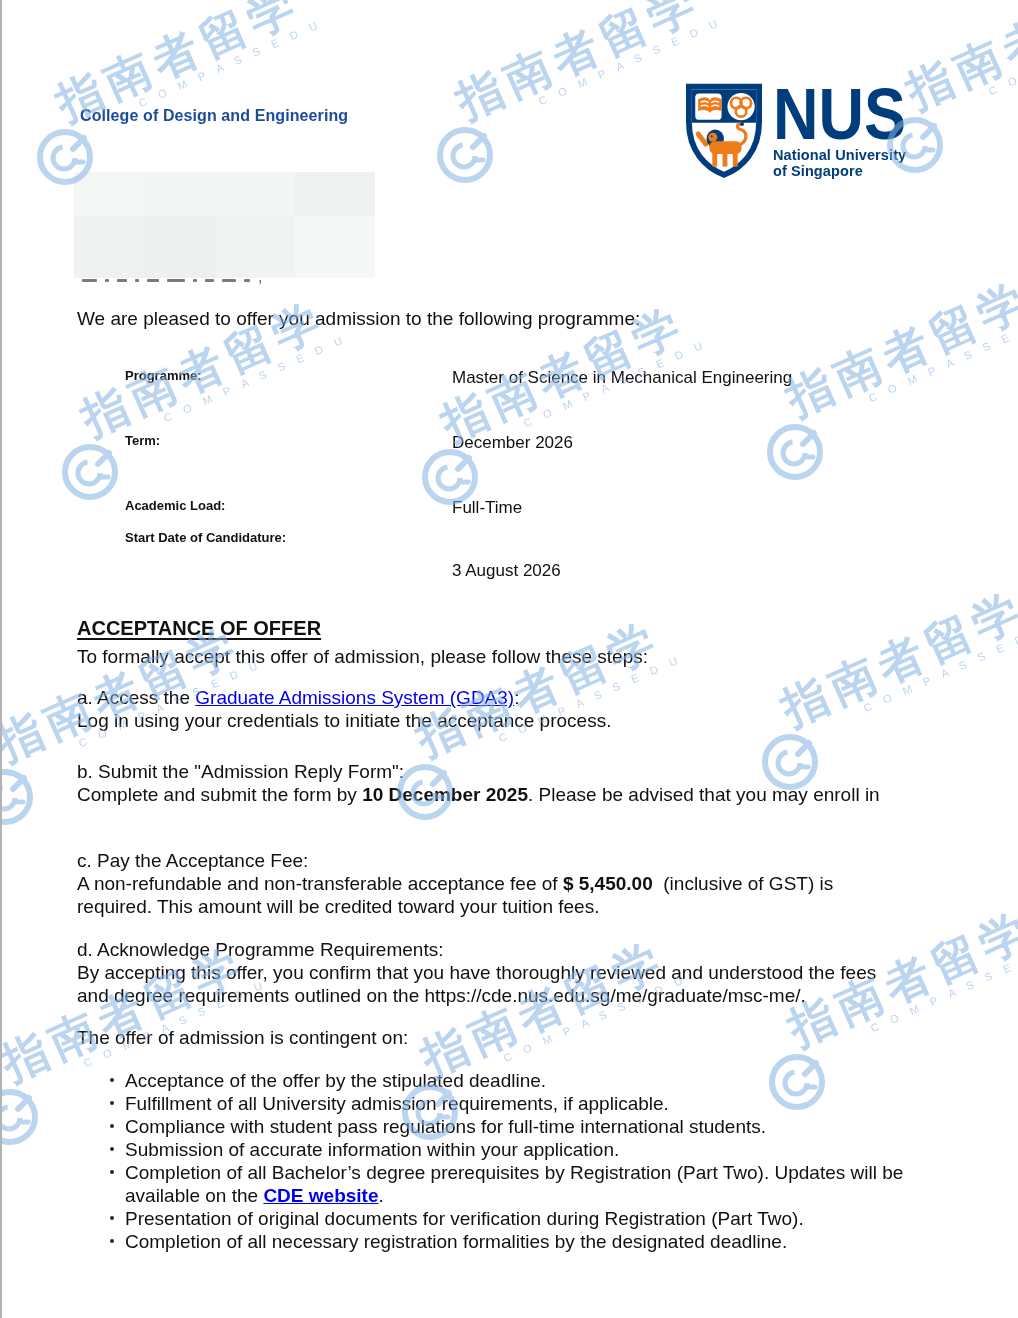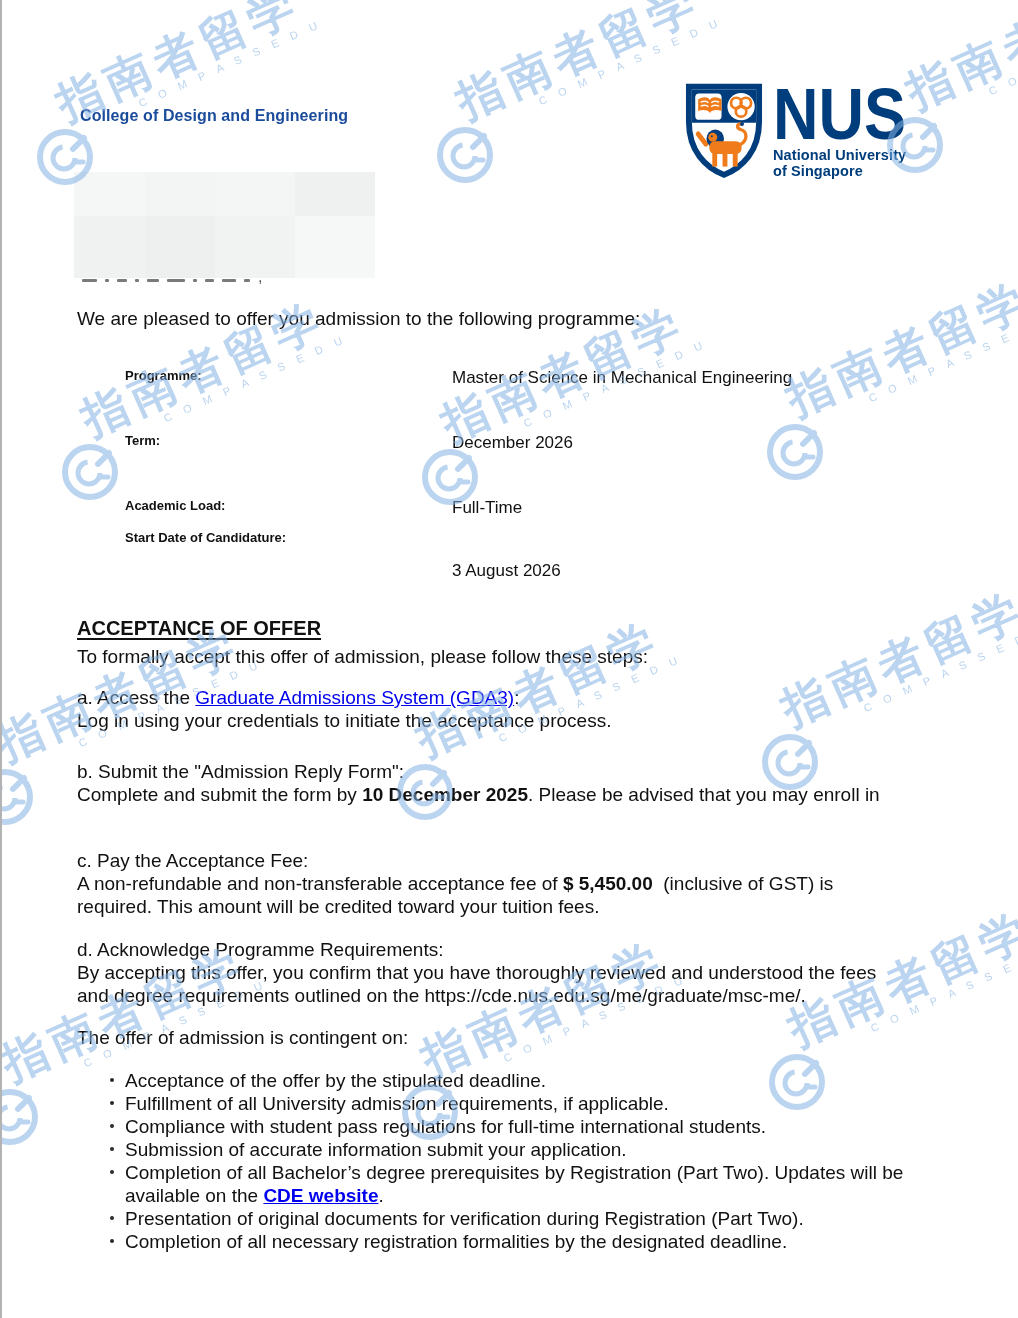--- a/index.html
+++ b/index.html
@@ -149,21 +149,21 @@
       <div class="bullet-item">
         <div class="line"><span>Acceptance of the offer by the stipulated deadline.</span></div>
       </div>
       <div class="bullet-item">
         <div class="line"><span>Fulfillment of all University admission requirements, if applicable.</span></div>
       </div>
       <div class="bullet-item">
         <div class="line"><span>Compliance with student pass regulations for full-time international students.</span></div>
       </div>
       <div class="bullet-item">
-        <div class="line"><span>Submission of accurate information submit your application.</span></div>
+        <div class="line"><span>Submission of accurate information within your application.</span></div>
       </div>
       <div class="bullet-item">
         <div class="line"><span>Completion of all Bachelor’s degree prerequisites by Registration (Part Two). Updates will be</span></div>
         <div class="line"><span>available on the </span><span class="b lnk">CDE website</span><span>.</span></div>
       </div>
       <div class="bullet-item">
         <div class="line"><span>Presentation of original documents for verification during Registration (Part Two).</span></div>
       </div>
       <div class="bullet-item">
         <div class="line"><span>Completion of all necessary registration formalities by the designated deadline.</span></div>

